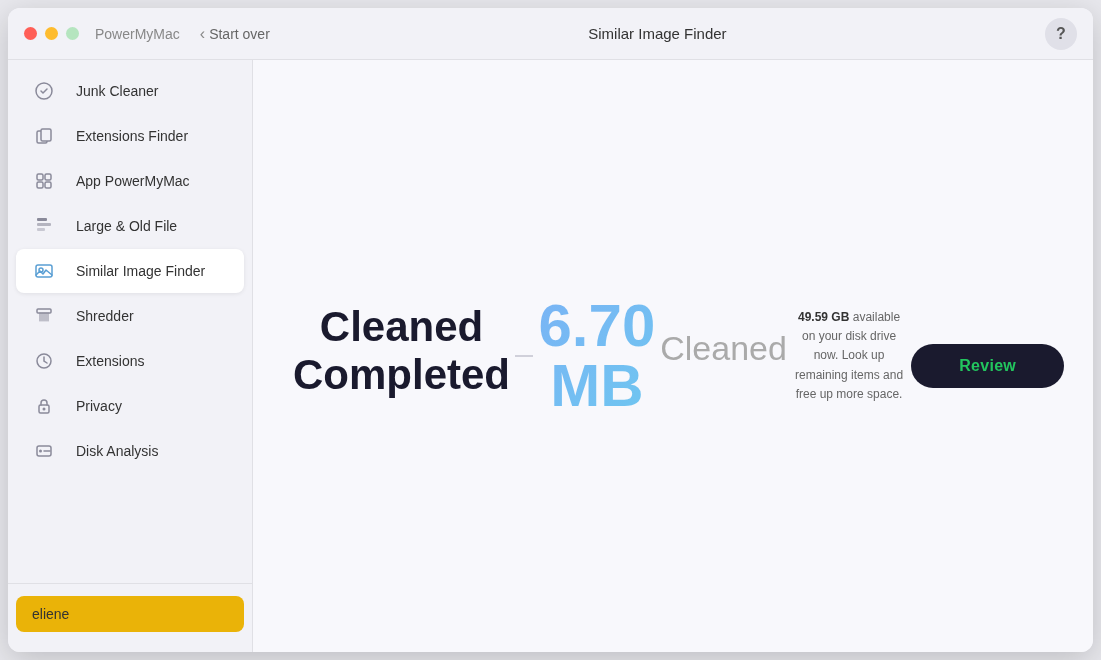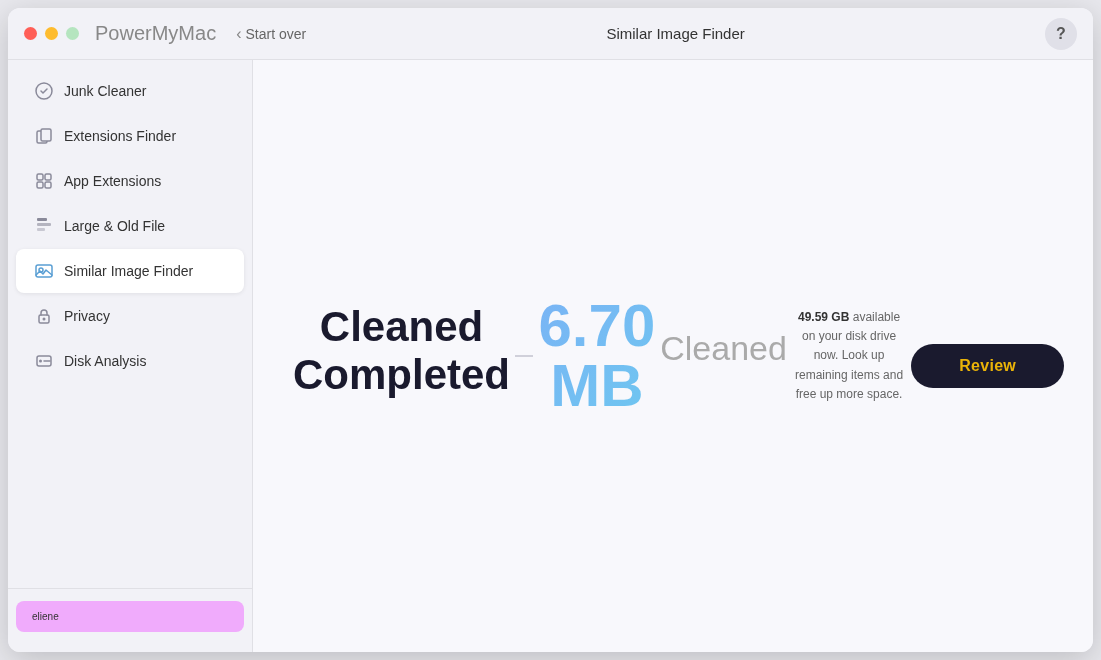--- a/index.html
+++ b/index.html
@@ -39,21 +39,21 @@
     .traffic-light {
       width: 13px;
       height: 13px;
       border-radius: 50%;
     }
     .tl-red { background: #ff5f57; }
     .tl-yellow { background: #febc2e; }
     .tl-green { background: #28c840; opacity: 0.3; }
     .app-name {
       color: #888;
-      font-size: 20px;
+      font-size: 14px;
       font-weight: 500;
       margin-right: 20px;
     }
     .start-over {
       display: flex;
       align-items: center;
       gap: 4px;
       color: #666;
       font-size: 14px;
       cursor: pointer;
@@ -97,21 +97,21 @@
       padding: 8px 0;
       flex-shrink: 0;
     }
     .sidebar-items {
       flex: 1;
       overflow-y: auto;
     }
     .sidebar-item {
       display: flex;
       align-items: center;
-      gap: 8px;
+      gap: 20px;
       padding: 10px 16px;
       cursor: pointer;
       border-radius: 8px;
       margin: 1px 8px;
       text-align: center;
     }
     .sidebar-item.active {
       background: #fff;
       box-shadow: 0 1px 4px rgba(0,0,0,0.08);
     }
@@ -133,24 +133,24 @@
     .sidebar-item.active .label {
       font-weight: 500;
     }
     .sidebar-footer {
       padding: 12px 8px;
       border-top: 1px solid #e0e0e5;
     }
     .user-btn {
       width: 100%;
       padding: 10px 16px;
-      background: #f0abfc;
+      background: #eab308;
       border: none;
       border-radius: 8px;
-      font-size: 10px;
+      font-size: 14px;
       color: #333;
       cursor: pointer;
       text-align: left;
     }
     .main-content {
       flex: 1;
       display: flex;
       align-items: center;
       justify-content: center;
       background: #f8f8fc;
@@ -198,21 +198,21 @@
       max-width: 360px;
     }
     .info-text strong {
       font-weight: 700;
       color: #333;
     }
     .review-btn {
       margin-top: 20px;
       padding: 13px 48px;
       background: #1a1a2e;
-      color: #eab308;
+      color: #22c55e;
       border: none;
       border-radius: 30px;
       font-size: 16px;
       font-weight: 600;
       cursor: pointer;
       letter-spacing: 0.3px;
     }
   </style>
 </head>
 <body>
@@ -259,41 +259,59 @@
         </div>
         <div class="sidebar-item">
           <span class="icon">
             <svg width="20" height="20" viewBox="0 0 20 20" fill="none">
               <rect x="3" y="3" width="6" height="6" rx="1.5" stroke="#8a8a9a" stroke-width="1.5" fill="none"></rect>
               <rect x="11" y="3" width="6" height="6" rx="1.5" stroke="#8a8a9a" stroke-width="1.5" fill="none"></rect>
               <rect x="3" y="11" width="6" height="6" rx="1.5" stroke="#8a8a9a" stroke-width="1.5" fill="none"></rect>
               <rect x="11" y="11" width="6" height="6" rx="1.5" stroke="#8a8a9a" stroke-width="1.5" fill="none"></rect>
             </svg>
           </span>
-          <span class="label">App Extensions</span>
+          <span class="label">App PowerMyMac</span>
         </div>
         <div class="sidebar-item">
           <span class="icon">
             <svg width="20" height="20" viewBox="0 0 20 20" fill="none">
               <rect x="3" y="2" width="10" height="3" rx="1" fill="#8a8a9a"></rect>
               <rect x="3" y="7" width="14" height="3" rx="1" fill="#8a8a9a" opacity="0.6"></rect>
               <rect x="3" y="12" width="8" height="3" rx="1" fill="#8a8a9a" opacity="0.4"></rect>
             </svg>
           </span>
           <span class="label">Large &amp; Old File</span>
         </div>
         <div class="sidebar-item active">
           <span class="icon">
             <svg width="20" height="20" viewBox="0 0 20 20" fill="none">
               <rect x="2" y="4" width="16" height="12" rx="2" stroke="#5a9fd4" stroke-width="1.5" fill="none"></rect>
               <circle cx="7" cy="9" r="2" stroke="#5a9fd4" stroke-width="1.5" fill="none"></circle>
               <path d="M2 14l4-4 3 3 3-4 6 5" stroke="#5a9fd4" stroke-width="1.5" stroke-linecap="round" stroke-linejoin="round" fill="none"></path>
             </svg>
           </span>
           <span class="label">Similar Image Finder</span>
+        </div>
+        <div class="sidebar-item">
+          <span class="icon">
+            <svg width="20" height="20" viewBox="0 0 20 20" fill="none">
+              <rect x="3" y="3" width="14" height="4" rx="1" stroke="#8a8a9a" stroke-width="1.5" fill="none"></rect>
+              <path d="M6 7v8M8 7v8M10 7v8M12 7v8M14 7v8" stroke="#8a8a9a" stroke-width="1" stroke-linecap="round"></path>
+            </svg>
+          </span>
+          <span class="label">Shredder</span>
+        </div>
+        <div class="sidebar-item">
+          <span class="icon">
+            <svg width="20" height="20" viewBox="0 0 20 20" fill="none">
+              <circle cx="10" cy="10" r="7" stroke="#8a8a9a" stroke-width="1.5" fill="none"></circle>
+              <path d="M10 6v4l3 2" stroke="#8a8a9a" stroke-width="1.5" stroke-linecap="round"></path>
+            </svg>
+          </span>
+          <span class="label">Extensions</span>
         </div>
         <div class="sidebar-item">
           <span class="icon">
             <svg width="20" height="20" viewBox="0 0 20 20" fill="none">
               <rect x="5" y="9" width="10" height="8" rx="1.5" stroke="#8a8a9a" stroke-width="1.5" fill="none"></rect>
               <path d="M7 9V7a3 3 0 016 0v2" stroke="#8a8a9a" stroke-width="1.5" stroke-linecap="round" fill="none"></path>
               <circle cx="10" cy="13" r="1.5" fill="#8a8a9a"></circle>
             </svg>
           </span>
           <span class="label">Privacy</span>

